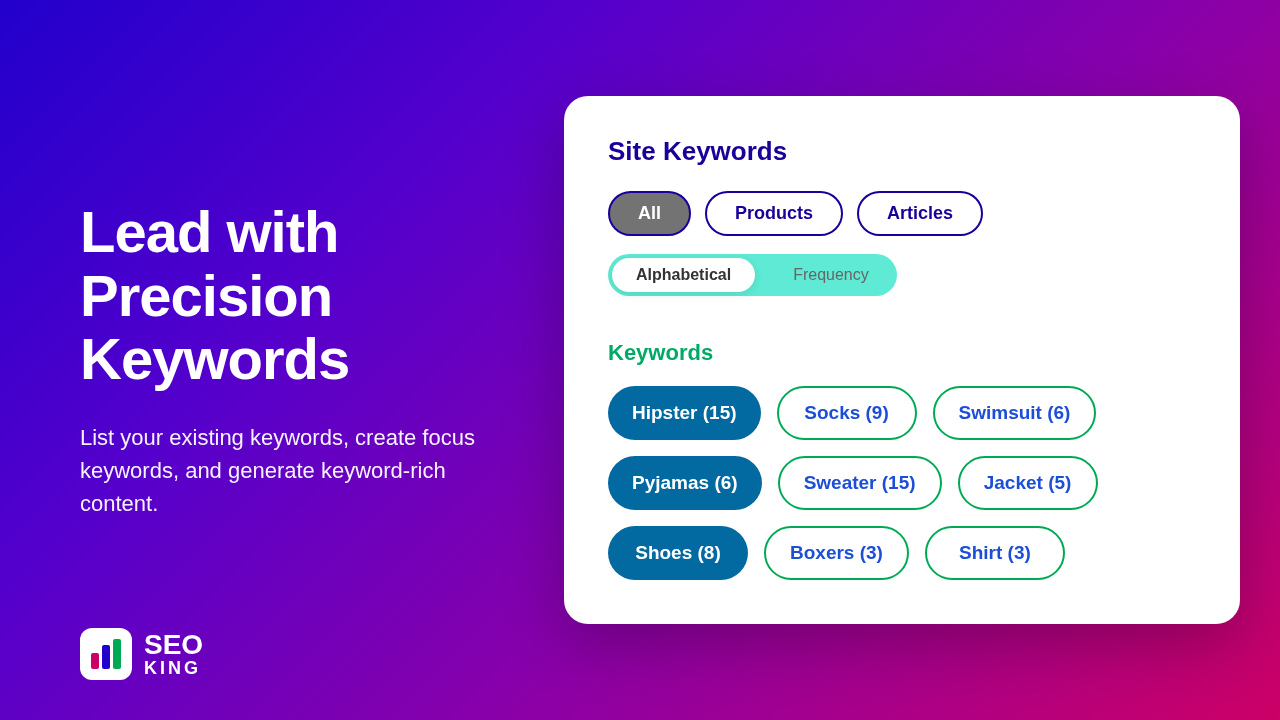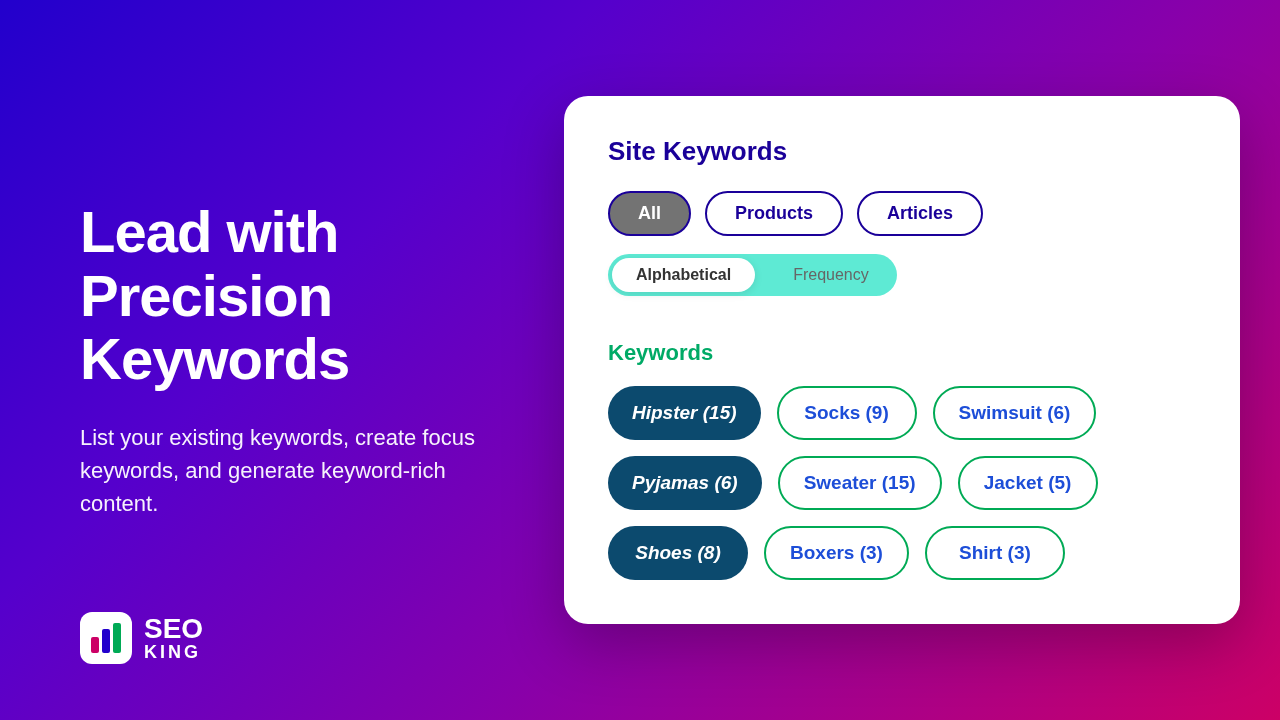--- a/index.html
+++ b/index.html
@@ -32,21 +32,21 @@
     .subtext {
       font-size: 22px;
       font-weight: 400;
       line-height: 1.5;
       opacity: 0.95;
       max-width: 480px;
     }
 
     .logo-area {
       position: absolute;
-      bottom: 56px;
+      bottom: 40px;
       left: 80px;
       display: flex;
       align-items: center;
       gap: 12px;
       color: white;
     }
 
     .logo-icon {
       width: 52px;
       height: 52px;
@@ -182,24 +182,23 @@
       padding: 14px 24px;
       border-radius: 50px;
       font-size: 19px;
       font-weight: 600;
       cursor: pointer;
       min-width: 140px;
       text-align: center;
     }
 
     .keyword-chip.filled {
-      background: #0c4a6e;
+      background: #0369a1;
       color: white;
       border: none;
-      font-style: italic;
     }
 
     .keyword-chip.outlined {
       background: white;
       color: #1d4ed8;
       border: 2.5px solid #00aa55;
     }
   </style>
 </head>
 <body>

